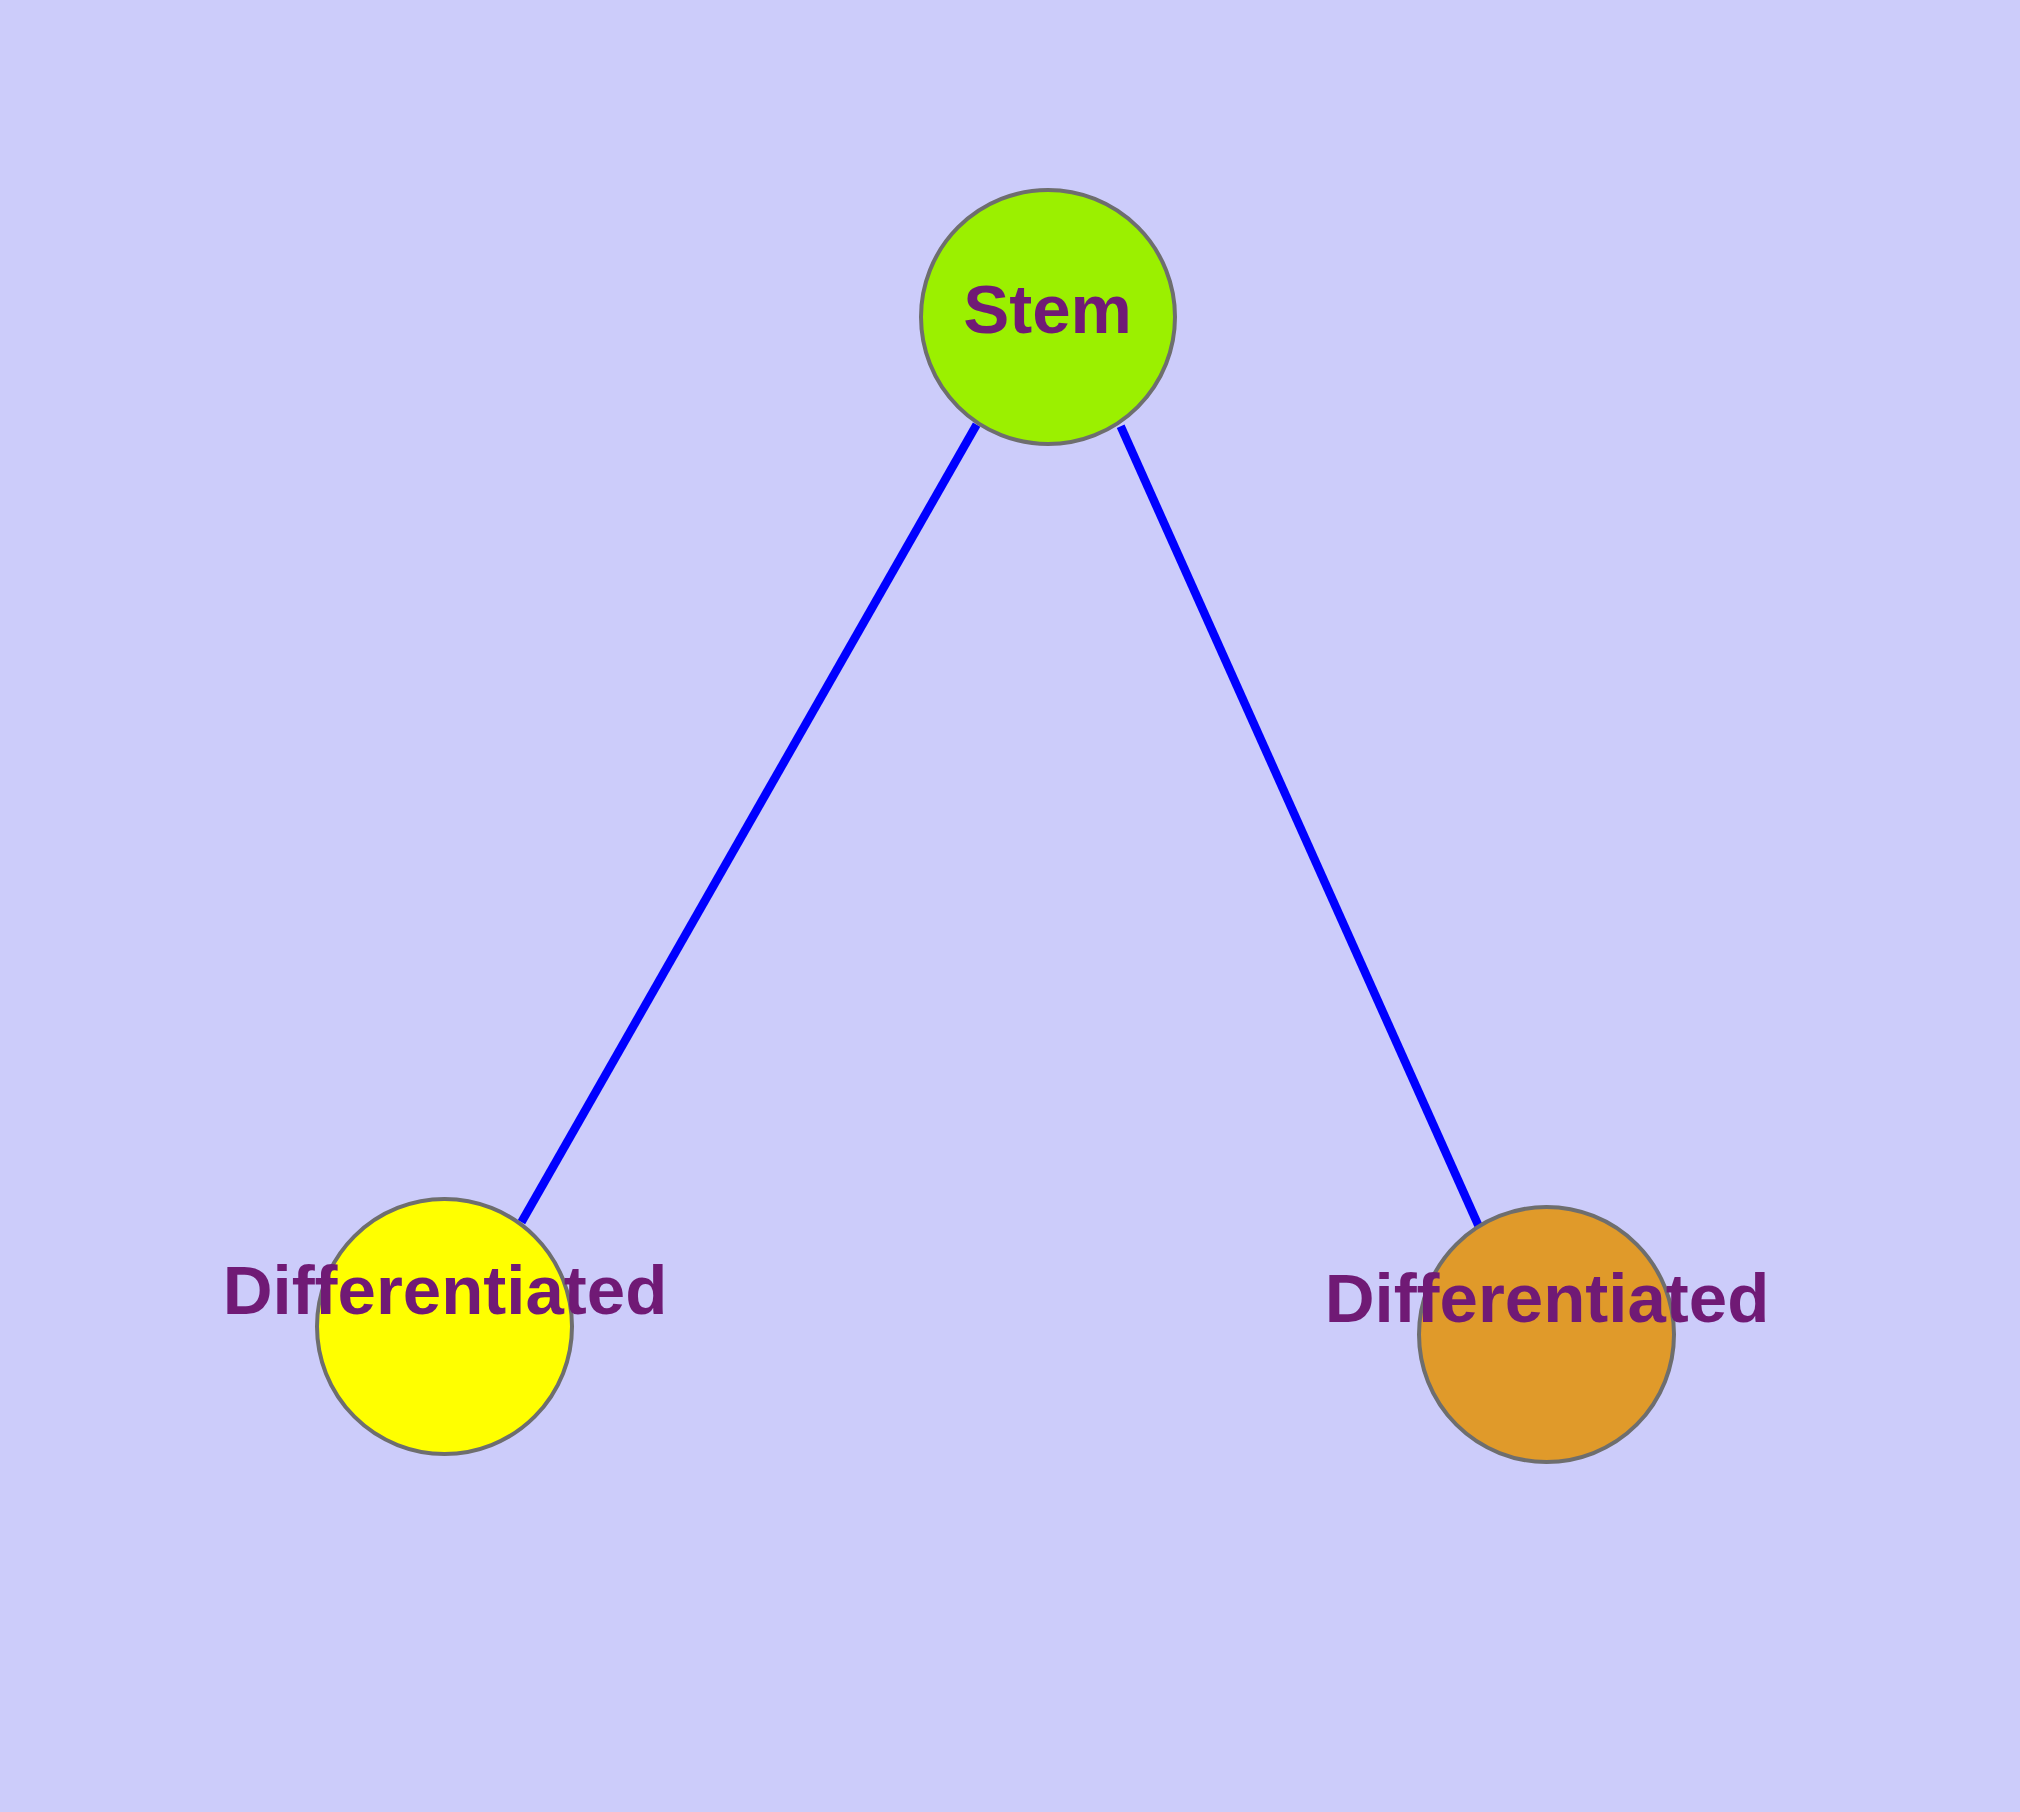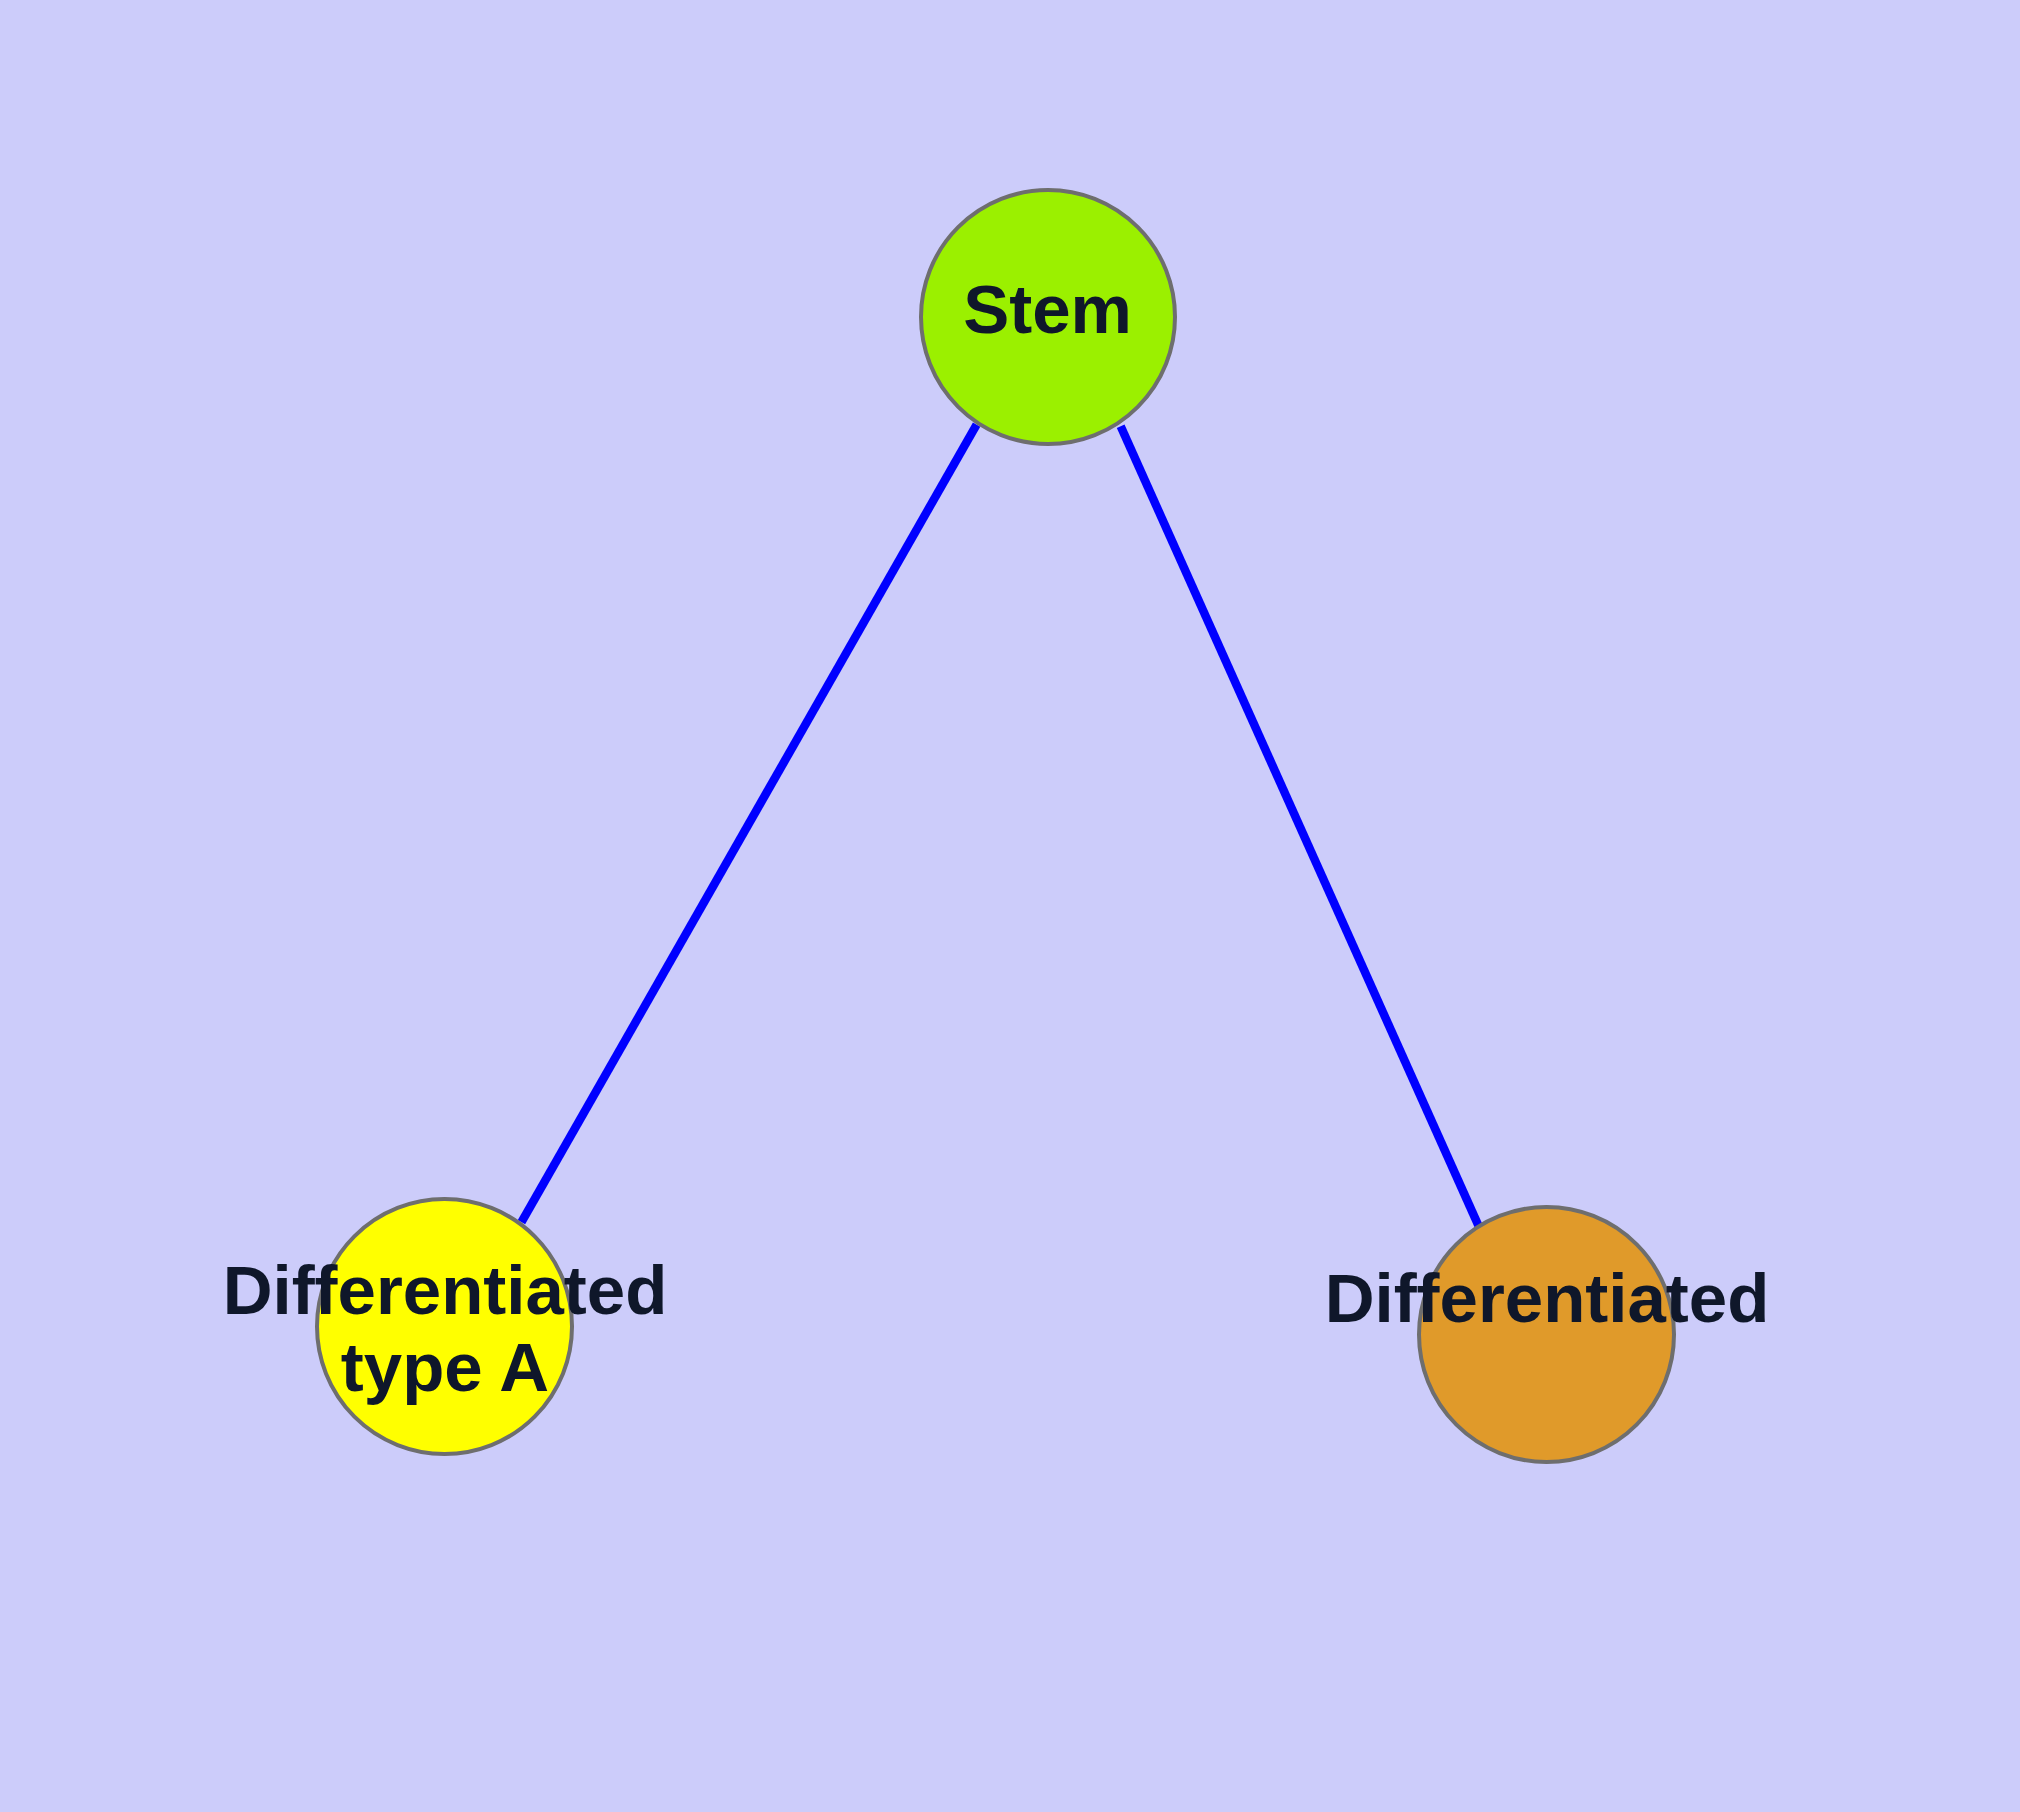--- a/index.html
+++ b/index.html
@@ -27,21 +27,21 @@
   }
   .graph-node {
     position: absolute;
     border-radius: 50%;
     box-sizing: border-box;
     border: 4.2px solid #6e6e6e;
   }
   .node-label {
     position: absolute;
     text-align: center;
-    color: #0f172a;
+    color: #701a75;
     font-weight: bold;
     font-family: "Liberation Sans", sans-serif;
     white-space: nowrap;
     line-height: 1.12;
     pointer-events: none;
   }
   #node-stem {
     left: 919px;
     top: 188px;
     width: 258px;
@@ -96,21 +96,20 @@
   <div class="graph-node" id="node-diff-a"></div>
 
   <div class="graph-node" id="node-diff-b"></div>
 
   <div class="node-label" id="label-stem">
     <div>Stem</div>
   </div>
 
   <div class="node-label" id="label-diff-a">
     <div>Differentiated</div>
-    <div>type A</div>
   </div>
 
   <div class="node-label" id="label-diff-b">
     <div>Differentiated</div>
   </div>
 
 </div>
 
 
 </body></html>

